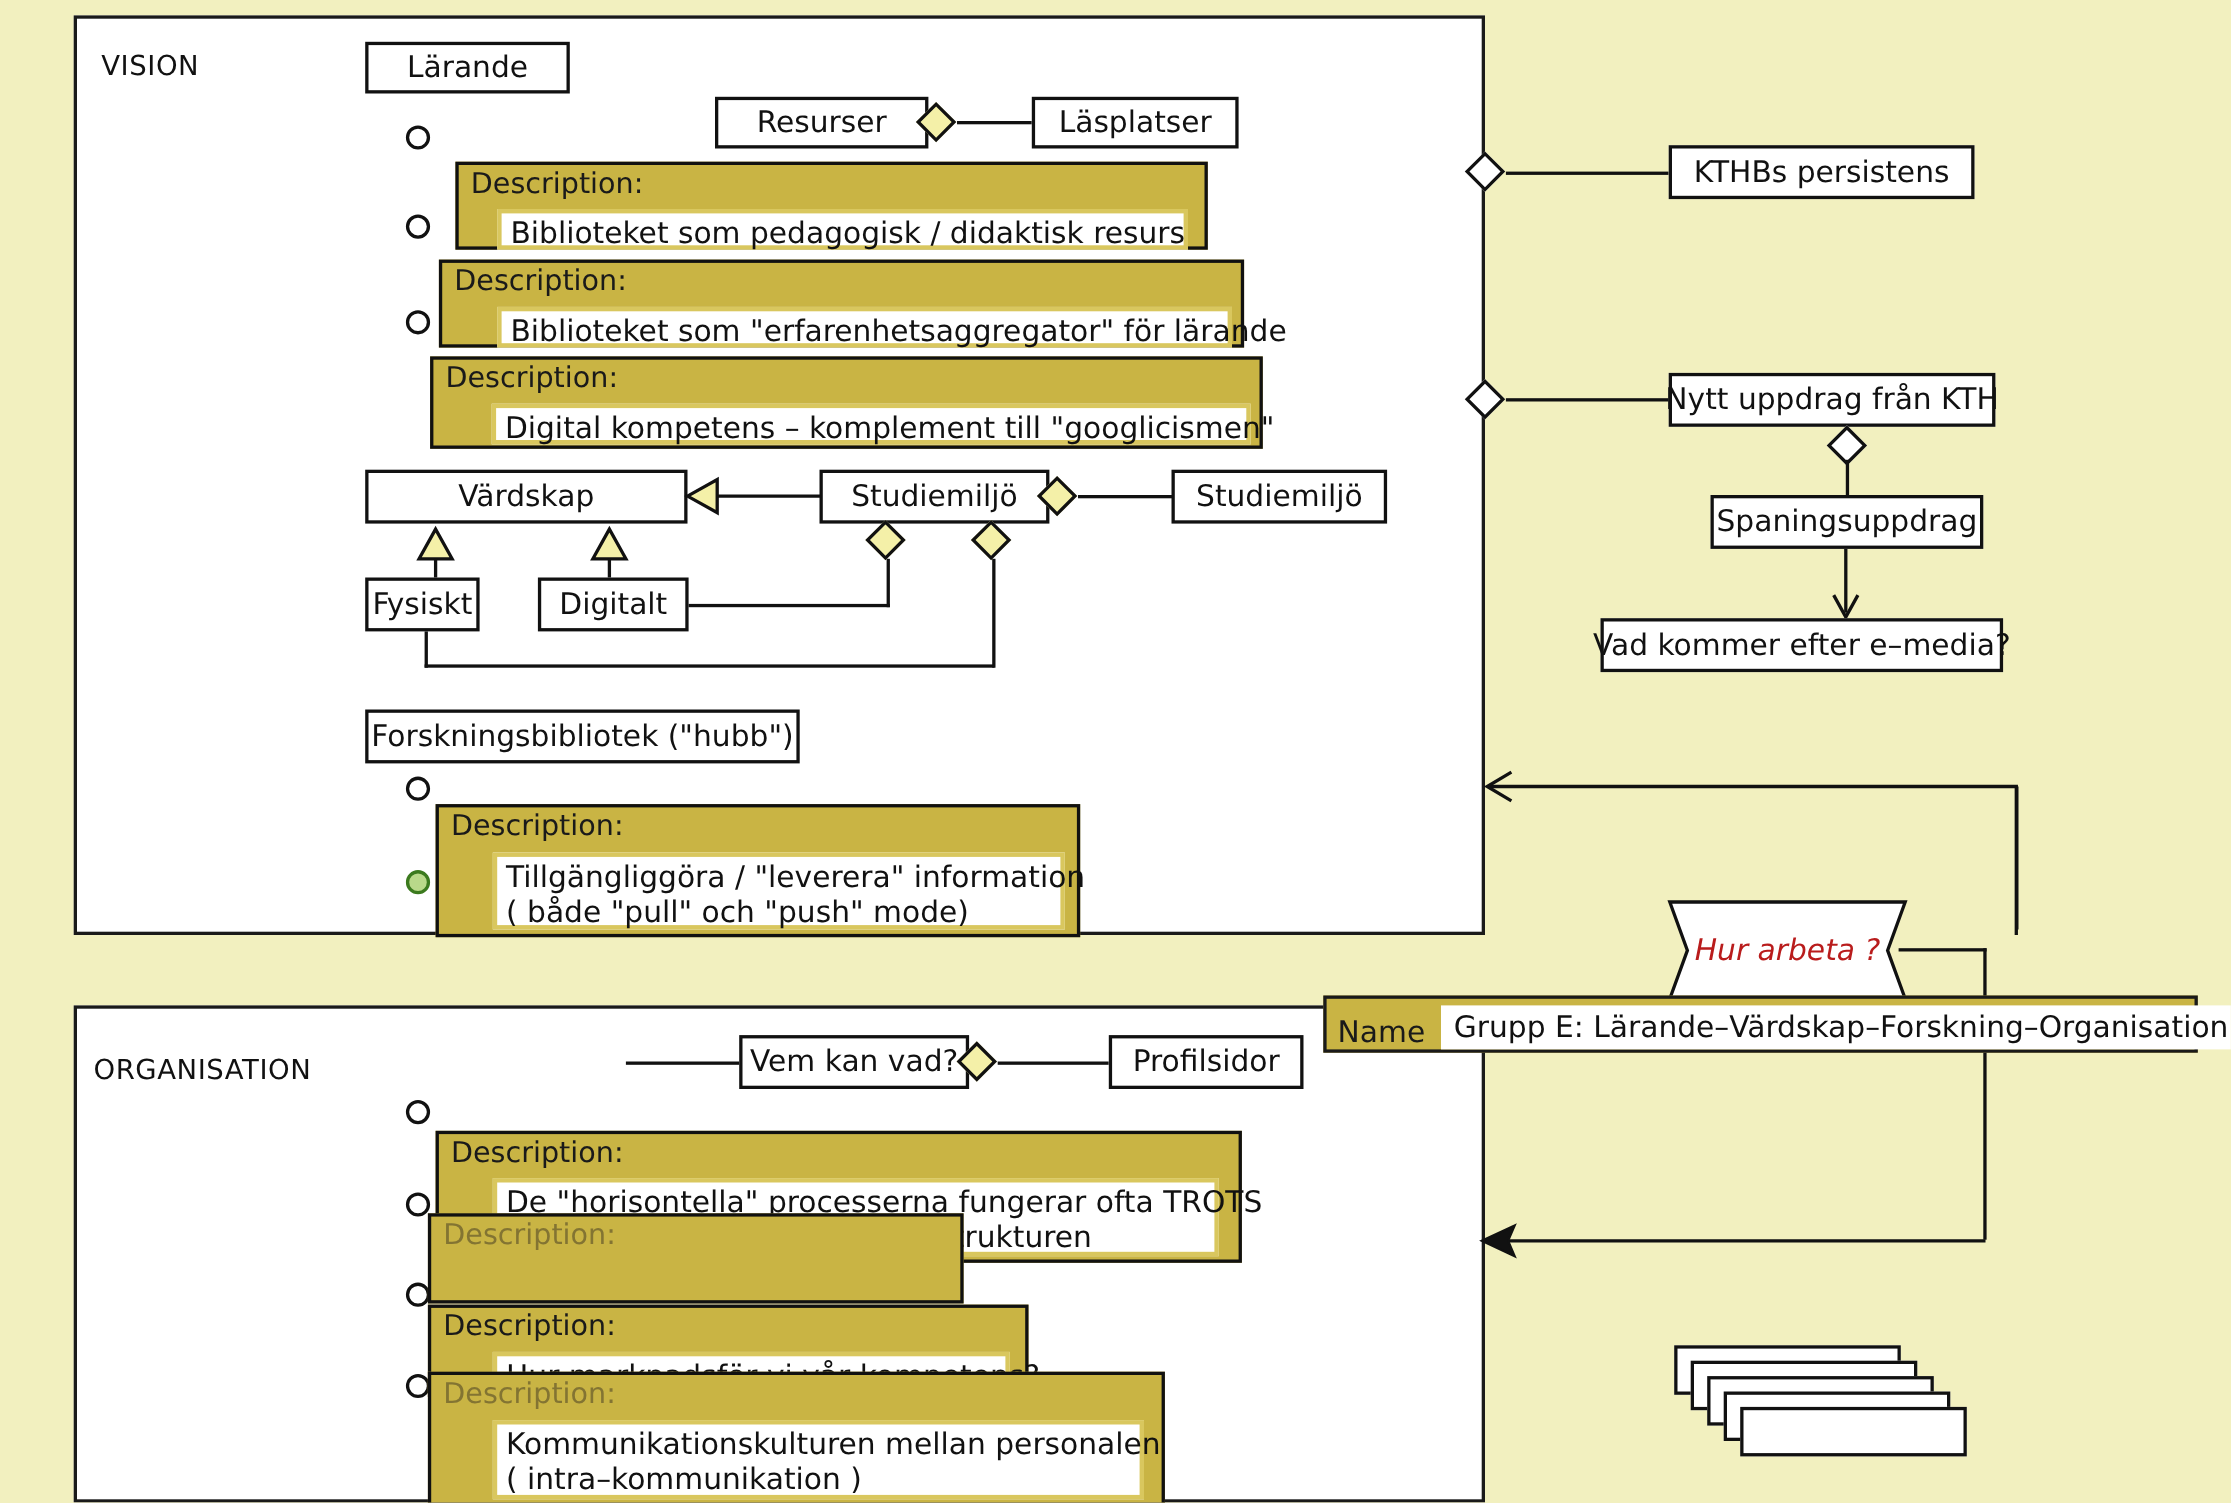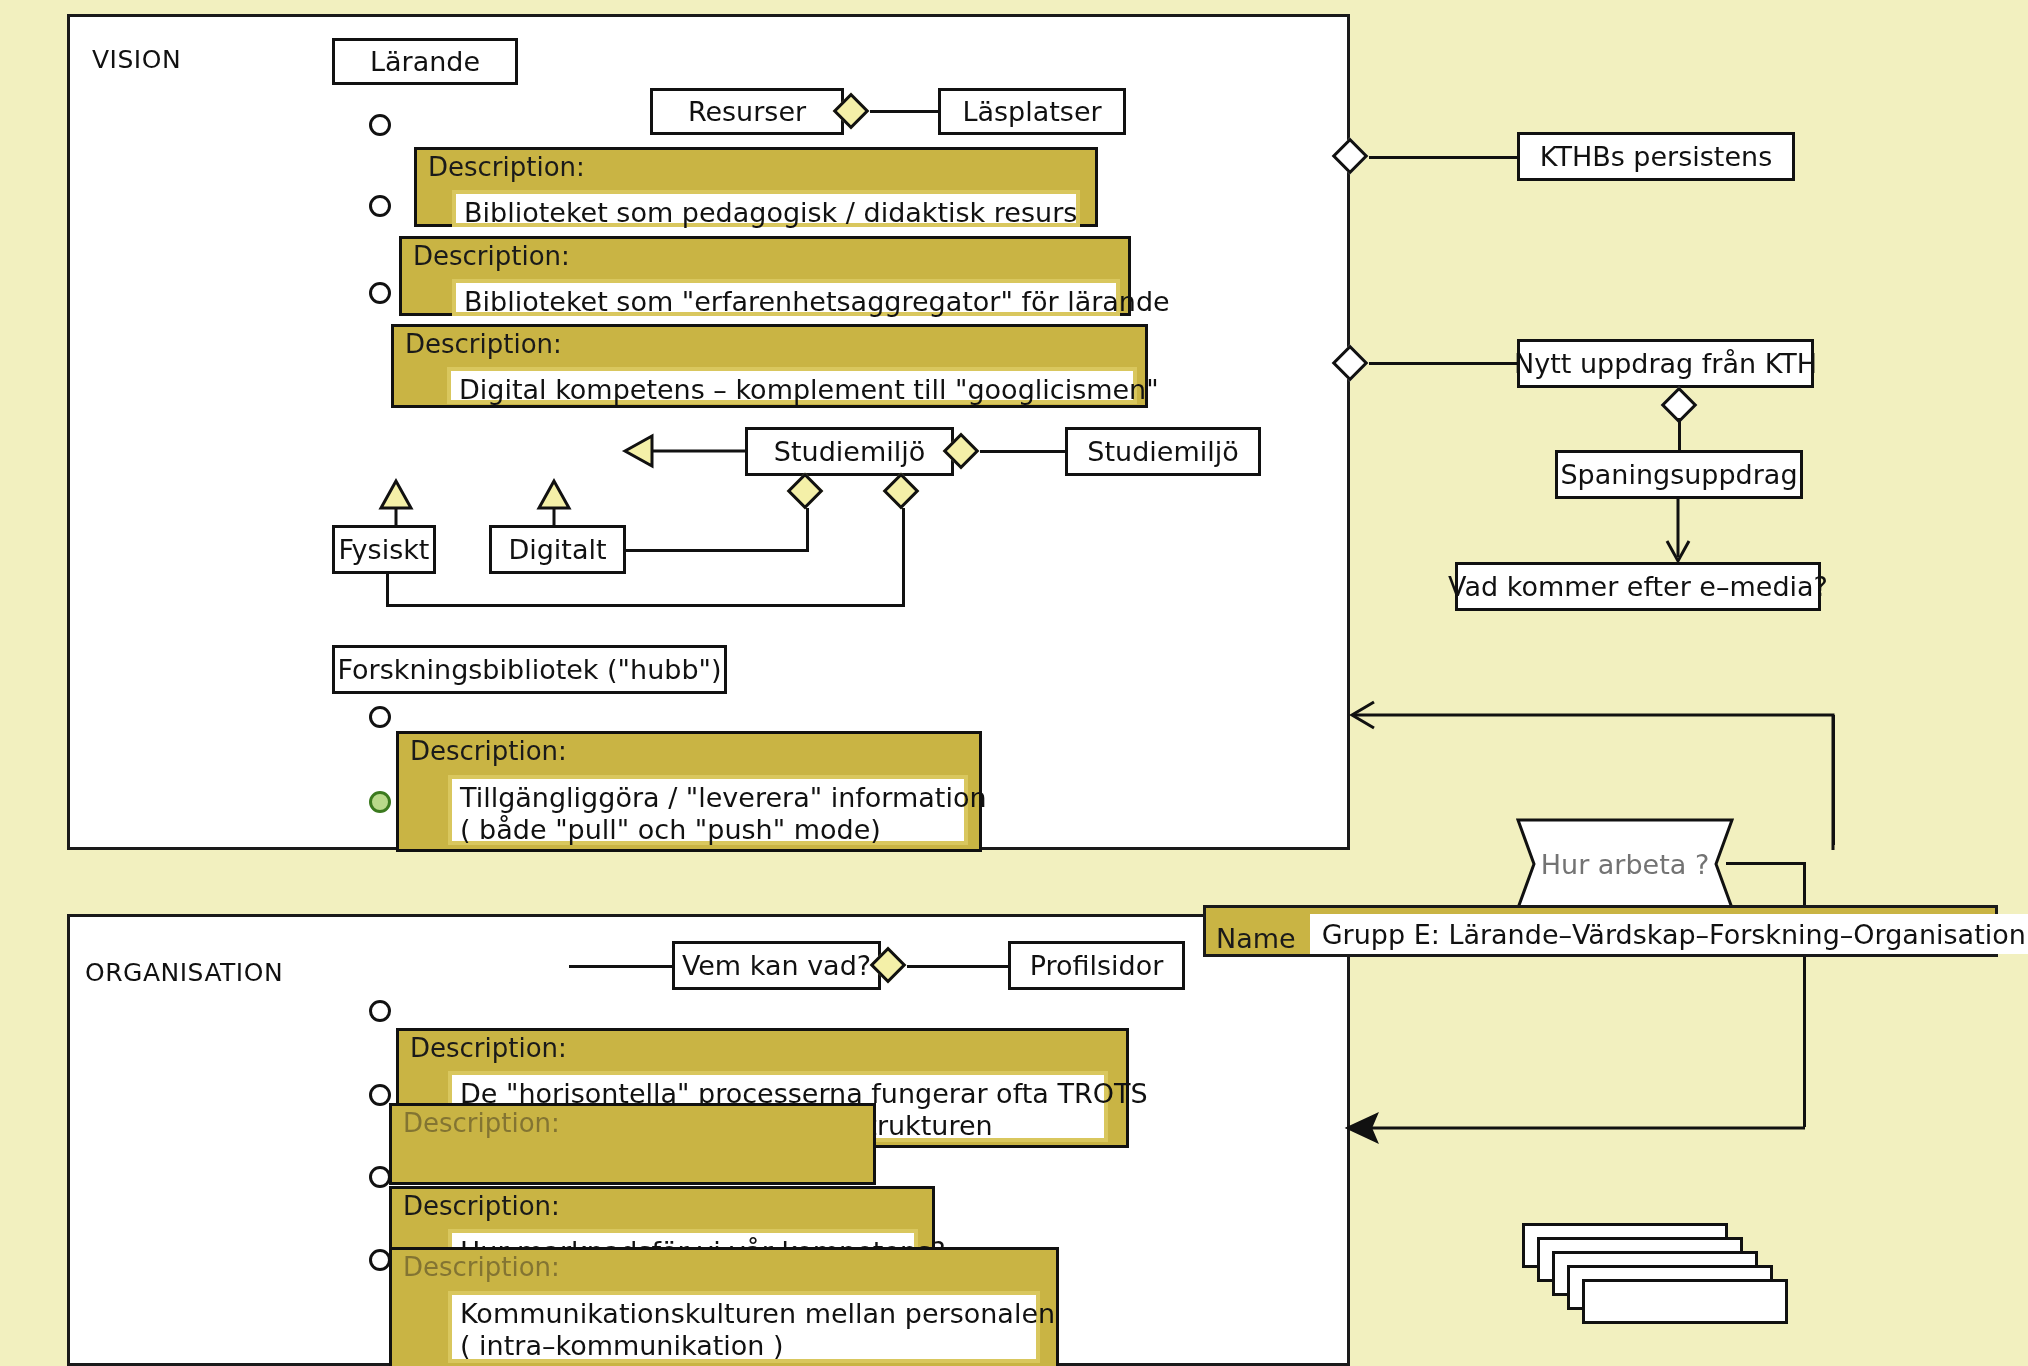--- a/index.html
+++ b/index.html
@@ -91,20 +91,21 @@
   <div class="note-body" style="left:452px;top:190px;width:628px;height:37px;">Biblioteket som pedagogisk / didaktisk resurs</div>
 
   <div class="note" style="left:399px;top:236px;width:732px;height:80px;"></div>
   <div class="note-title" style="left:413px;top:241px;">Description:</div>
   <div class="note-body" style="left:452px;top:279px;width:668px;height:37px;">Biblioteket som "erfarenhetsaggregator" för lärande</div>
 
   <div class="note" style="left:391px;top:324px;width:757px;height:84px;"></div>
   <div class="note-title" style="left:405px;top:329px;">Description:</div>
   <div class="note-body" style="left:447px;top:367px;width:690px;height:37px;">Digital kompetens – komplement till "googlicismen"</div>
 
+  <div class="node" style="left:332px;top:427px;width:293px;height:49px;">Värdskap</div>
   <div class="node" style="left:745px;top:427px;width:209px;height:49px;">Studiemiljö</div>
   <div class="node" style="left:1065px;top:427px;width:196px;height:49px;">Studiemiljö</div>
 
   <svg width="160" height="40" style="left:620px;top:432px;">
     <polygon points="5,19 32,4 32,34" fill="#f4f0a8" stroke="#111" stroke-width="3"></polygon>
     <line x1="32" y1="19" x2="126" y2="19" stroke="#111" stroke-width="3"></line>
   </svg>
 
   <div class="diamond" style="left:948px;top:438px;"></div>
   <div class="ln lnh" style="left:980px;top:450px;width:86px;"></div>
@@ -192,21 +193,21 @@
 
   <svg width="480" height="150" style="left:1348px;top:700px;">
     <polyline points="485,150 485,15 5,15" fill="none" stroke="#111" stroke-width="3"></polyline>
     <polyline points="26,2 4,15 26,28" fill="none" stroke="#111" stroke-width="3"></polyline>
   </svg>
   <div class="ln lnv" style="left:1832px;top:715px;height:130px;"></div>
 
   <svg width="230" height="92" style="left:1510px;top:818px;">
     <polygon points="8,2 222,2 206,46 222,90 8,90 24,46" fill="#ffffff" stroke="#111" stroke-width="3"></polygon>
   </svg>
-  <div style="position:absolute;left:1510px;top:818px;width:230px;height:92px;display:flex;align-items:center;justify-content:center;font-size:27px;color:#737373;">Hur arbeta ?</div>
+  <div style="position:absolute;left:1510px;top:818px;width:230px;height:92px;display:flex;align-items:center;justify-content:center;font-size:27px;color:#b91c1c;font-style:italic;">Hur arbeta ?</div>
 
   <div class="ln lnh" style="left:1726px;top:862px;width:80px;"></div>
   <div class="ln lnv" style="left:1803px;top:862px;height:45px;"></div>
 
   <div class="namebar" style="left:1203px;top:905px;width:795px;height:52px;">
     <span class="lab">Name</span>
     <span class="val">Grupp E: Lärande–Värdskap–Forskning–Organisation</span>
   </div>
 
   <div class="ln lnv" style="left:1803px;top:957px;height:170px;"></div>

